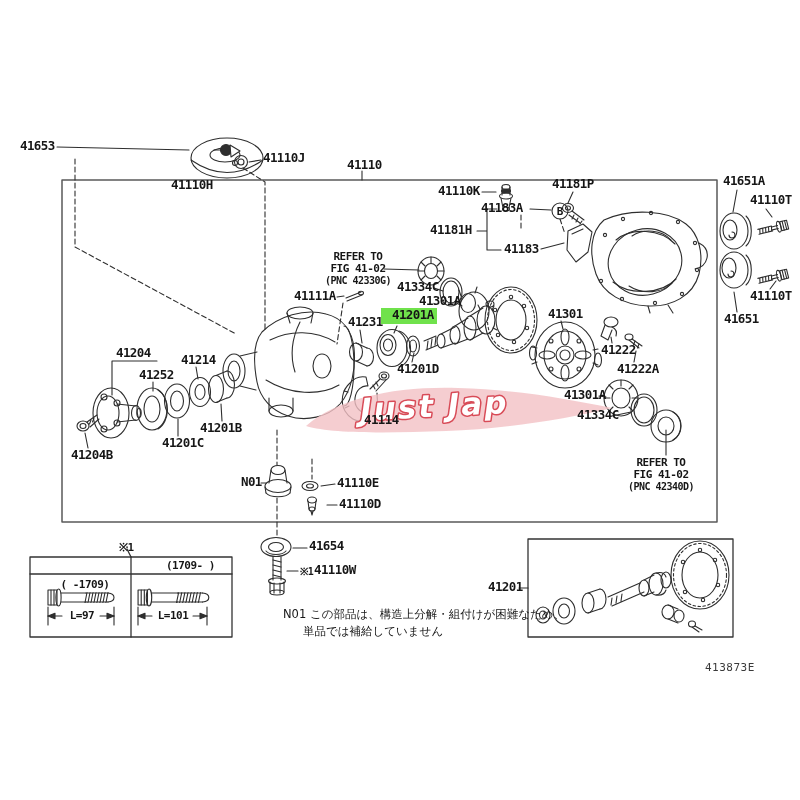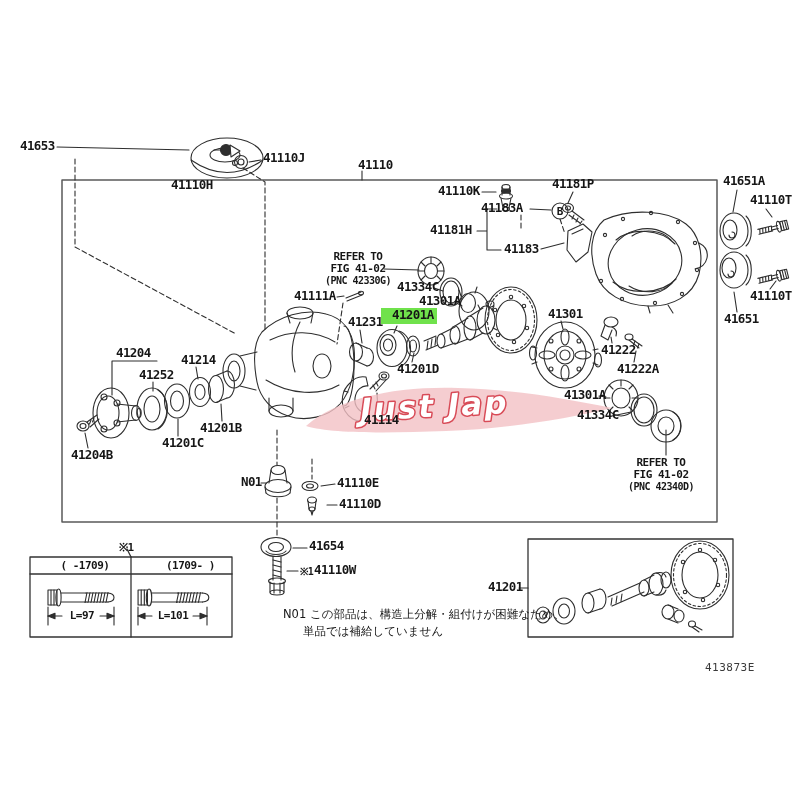--- a/index.html
+++ b/index.html
@@ -442,21 +442,21 @@
       <path class="wm-swoosh" stroke="none" d="M306,426 C338,398 396,386 458,388 C520,390 567,399 612,408 C566,419 504,429 446,431 C390,433 333,434 306,426 Z"></path>
       <text class="wm-text" x="360" y="417" transform="rotate(-3 430 404)">Just Jap</text>
     </g>
   </g>
 </svg>
 
 <div id="labels-layer">
       <span class="plabel" style="left: 20px; top: 140px;">41653</span>
       <span class="plabel" style="left: 171px; top: 143px; margin-top: 36px;">41110H</span>
       <span class="plabel" style="left: 263px; top: 152px;">41110J</span>
-      <span class="plabel" style="left: 358px; top: 159px; text-align: right;">41110</span>
+      <span class="plabel" style="left: 347px; top: 159px; text-align: right;">41110</span>
       <span class="plabel" style="left: 438px; top: 185px;">41110K</span>
       <span class="plabel" style="left: 552px; top: 178px;">41181P</span>
       <span class="plabel" style="left: 481px; top: 202px;">41183A</span>
       <span class="plabel" style="left: 430px; top: 224px;">41181H</span>
       <span class="plabel" style="left: 504px; top: 243px;">41183</span>
       <span class="plabel" style="left: 723px; top: 175px;">41651A</span>
       <span class="plabel" style="left: 750px; top: 194px;">41110T</span>
       <span class="plabel" style="left: 750px; top: 290px;">41110T</span>
       <span class="plabel" style="left: 724px; top: 313px;">41651</span>
       <span class="plabel" style="left: 294px; top: 290px;">41111A</span>
@@ -482,21 +482,21 @@
       <span class="plabel" style="left: 339px; top: 498px;">41110D</span>
       <span class="plabel" style="left: 309px; top: 540px;">41654</span>
       <span class="plabel" style="left: 300px; top: 567px; font-size: 10px;">※1</span>
       <span class="plabel" style="left: 314px; top: 564px;">41110W</span>
       <span class="plabel" style="left: 488px; top: 581px;">41201</span>
       <span class="plabel" style="left: 119px; top: 542px; font-size: 11px;">※1</span>
       <div class="refnote" style="left: 358px; top: 251px;"><div>REFER TO</div><div>FIG 41-02</div><div style="font-size: 10px;">(PNC 42330G)</div></div>
       <div class="refnote" style="left: 661px; top: 457px;"><div>REFER TO</div><div>FIG 41-02</div><div style="font-size: 10px;">(PNC 42340D)</div></div>
     </div>
 
-<div class="cellheader" style="left:31px;top:559px;width:108px">(  -1709)</div>
+<div class="cellheader" style="left:31px;top:578px;width:108px">(  -1709)</div>
 <div class="cellheader" style="left:132px;top:559px;width:117px">(1709-  )</div>
 <div class="dimlabel" style="left:47px;top:609px;width:70px">L=97</div>
 <div class="dimlabel" style="left:138px;top:609px;width:70px">L=101</div>
 
 <div class="jnote" style="left:283px;top:606px">
   <div>N01 この部品は、構造上分解・組付けが困難なため、</div>
   <div class="l2">単品では補給していません</div>
 </div>
 
 <div class="figcode" style="left:705px;top:661px">413873E</div>

